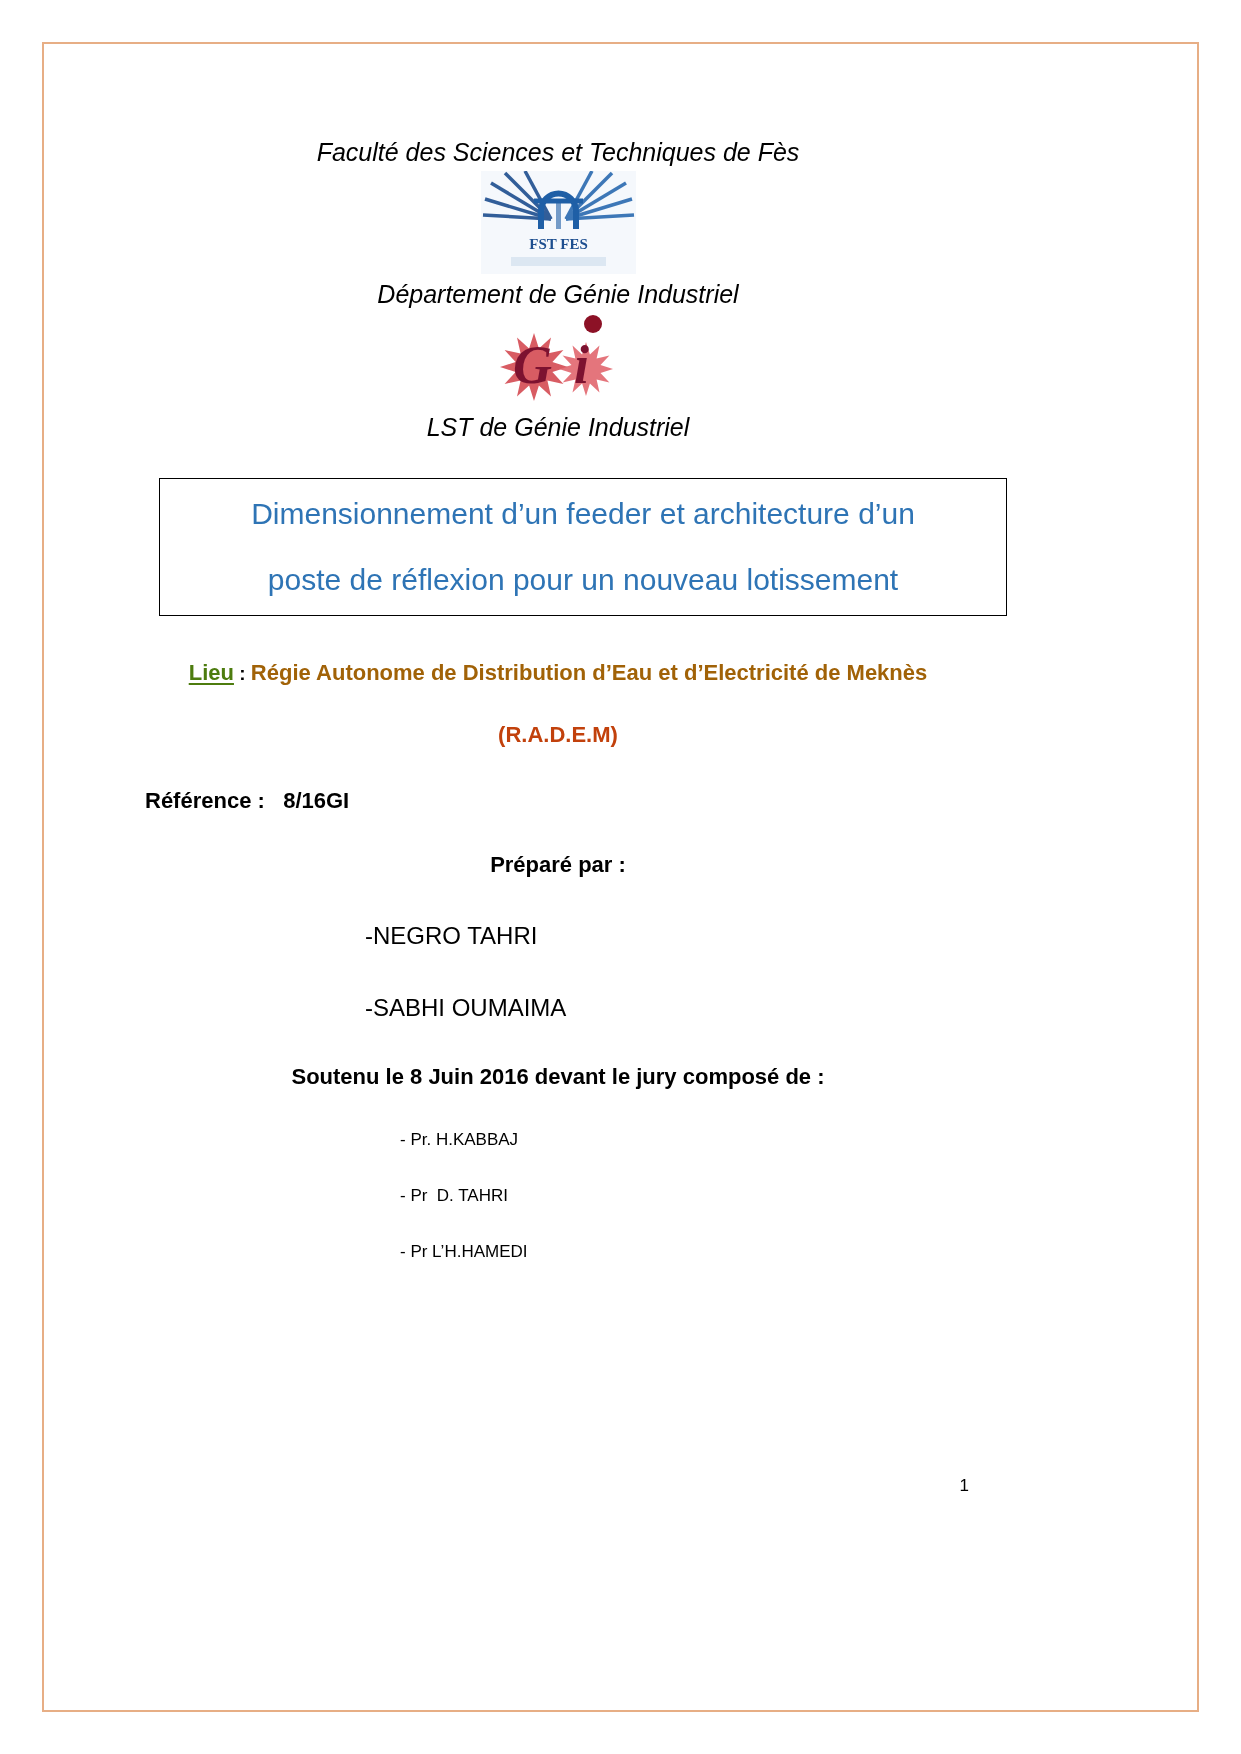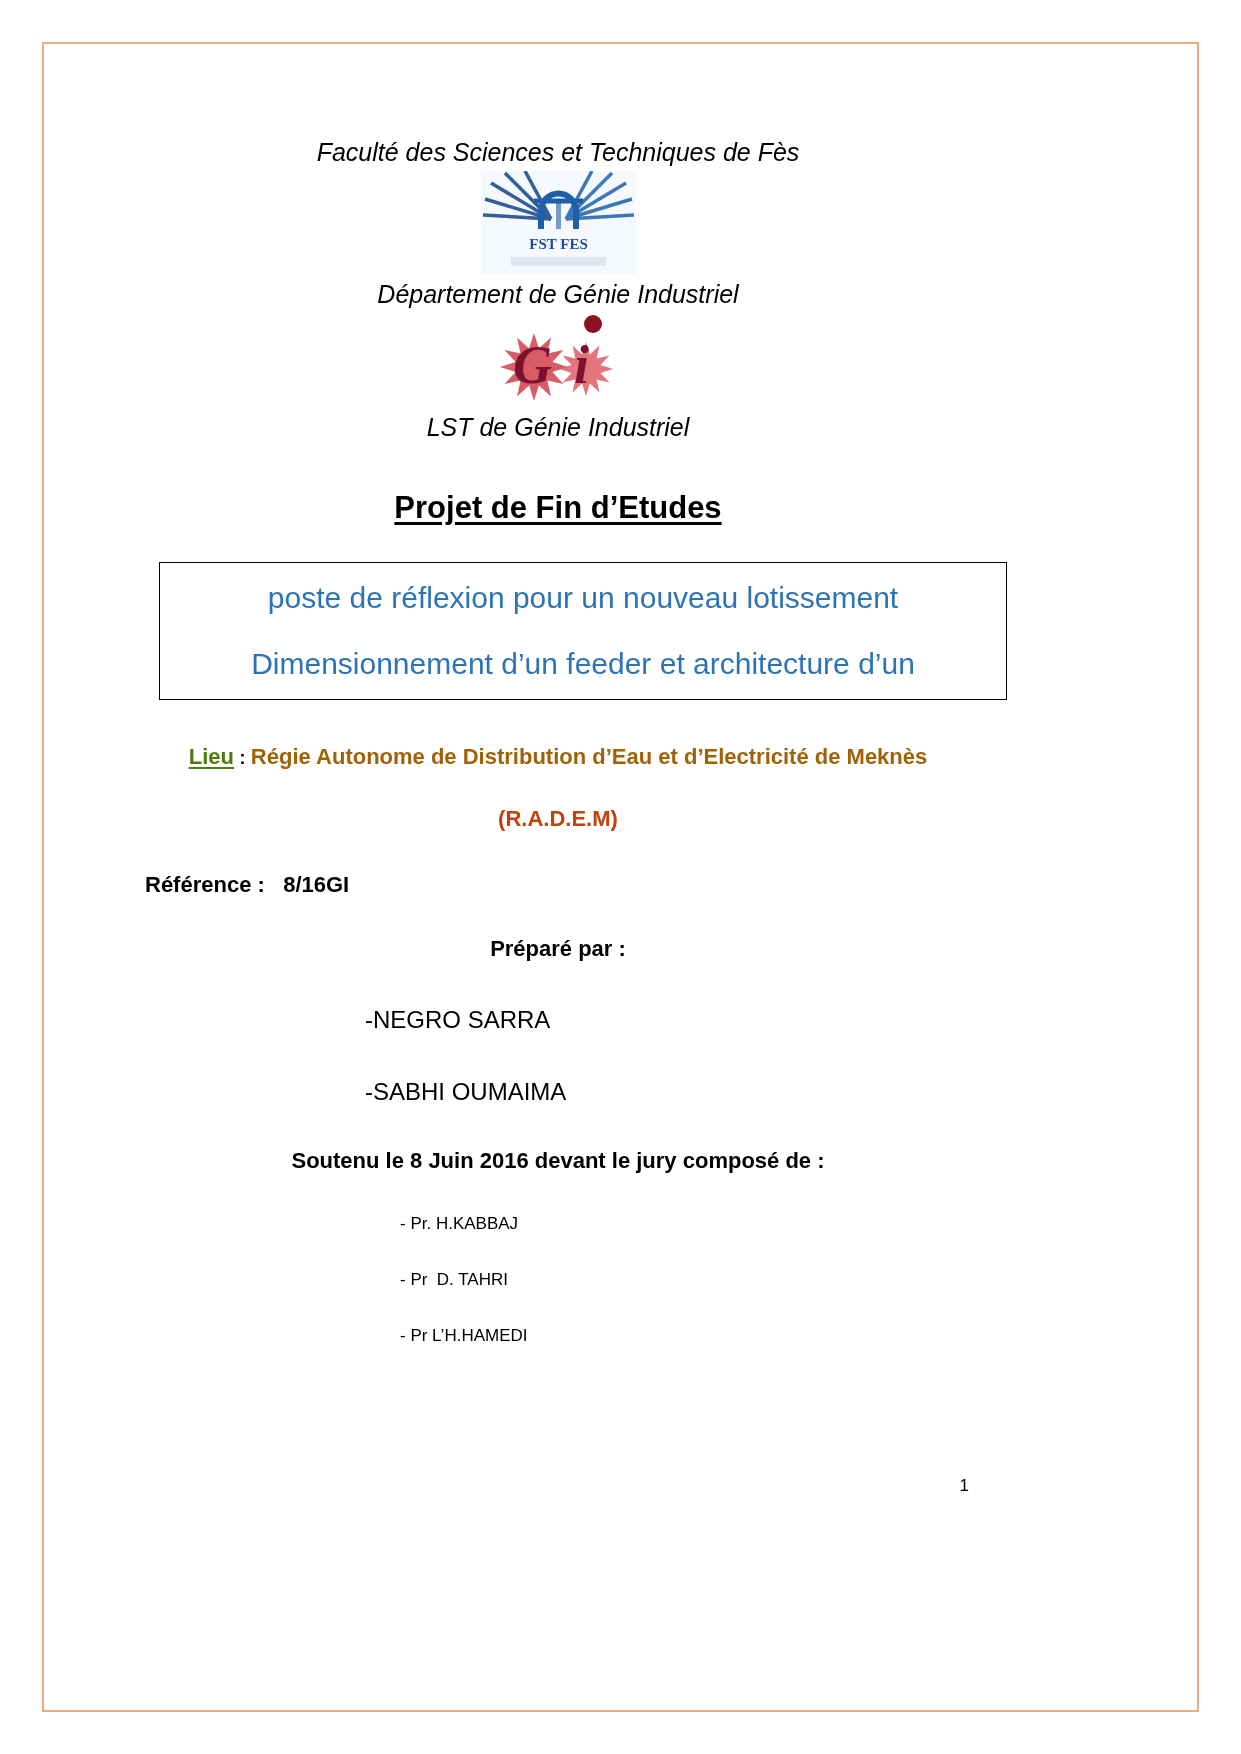--- a/index.html
+++ b/index.html
@@ -88,41 +88,40 @@
         <polygon fill="#d44a52" opacity="0.9" points="38,24 42.9,39.6 55,28.6 51.4,44.6 67.4,41 56.4,53.1 72,58 56.4,62.9 67.4,75 51.4,71.4 55,87.4 42.9,76.4 38,92 33.1,76.4 21,87.4 24.6,71.4 8.6,75 19.6,62.9 4,58 19.6,53.1 8.6,41 24.6,44.6 21,28.6 33.1,39.6"></polygon>
         <polygon fill="#e1666e" opacity="0.9" points="90,33 93.9,45.5 103.5,36.6 100.6,49.4 113.4,46.5 104.5,56.1 117,60 104.5,63.9 113.4,73.5 100.6,70.6 103.5,83.4 93.9,74.5 90,87 86.1,74.5 76.5,83.4 79.4,70.6 66.6,73.5 75.5,63.9 63,60 75.5,56.1 66.6,46.5 79.4,49.4 76.5,36.6 86.1,45.5"></polygon>
         <circle cx="97" cy="15" r="9" fill="#8c1126"></circle>
         <text x="17" y="74" font-family="'Liberation Serif', serif" font-style="italic" font-weight="bold" font-size="54" fill="#7d1230">G</text>
         <text x="78" y="74" font-family="'Liberation Serif', serif" font-style="italic" font-weight="bold" font-size="54" fill="#7d1230">i</text>
       </svg>
     </div>
 
     <div class="italic-line lst">LST de Génie Industriel</div>
 
-    <div class="pfe">Projet de Fin d’Etudes</div>
 
     <div class="title-box">
+      <div>Dimensionnement d’un feeder et architecture d’un</div>
       <div>poste de réflexion pour un nouveau lotissement</div>
-      <div>Dimensionnement d’un feeder et architecture d’un</div>
     </div>
 
     <div class="lieu-line">
       <span class="lieu-label">Lieu</span><span class="lieu-colon"> : </span><span class="lieu-value">Régie Autonome de Distribution d’Eau et d’Electricité de Meknès</span>
     </div>
 
     <div class="radem">(R.A.D.E.M)</div>
 
     <div class="reference">
       <span>Référence :   8/16GI</span>
     </div>
 
     <div class="prepared">Préparé par :</div>
 
     <div class="authors">
-      <div class="author">-NEGRO SARRA</div>
+      <div class="author">-NEGRO TAHRI</div>
       <div class="author">-SABHI OUMAIMA</div>
     </div>
 
     <div class="jury-intro">Soutenu le 8 Juin 2016 devant le jury composé de :</div>
 
     <div class="jury">
       <div class="jury-member">- Pr. H.KABBAJ</div>
       <div class="jury-member">- Pr  D. TAHRI</div>
       <div class="jury-member">- Pr L’H.HAMEDI</div>
     </div>

